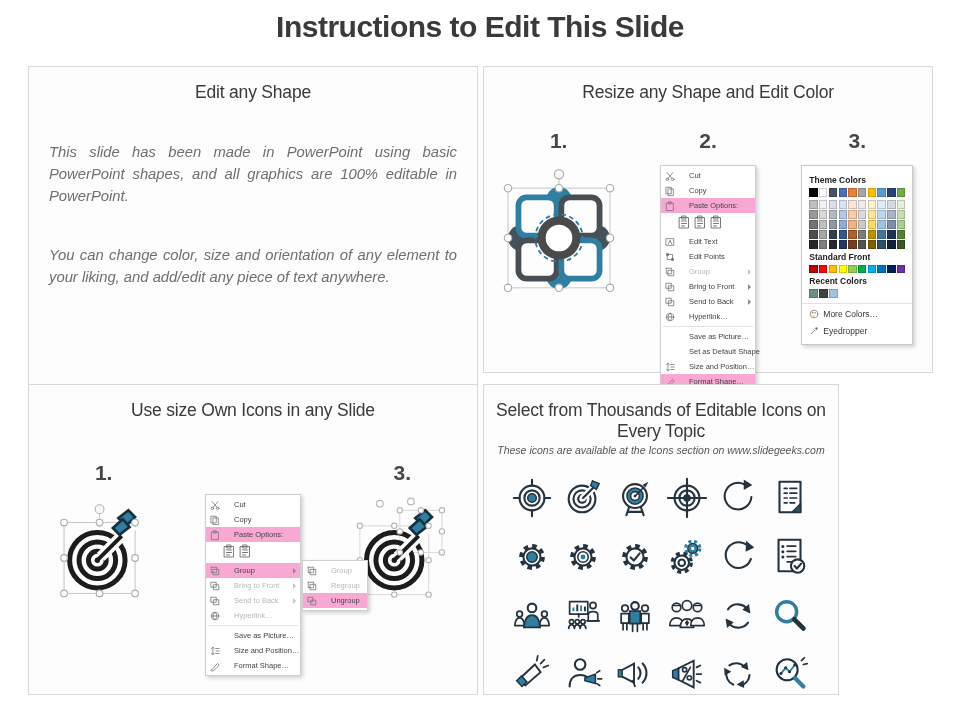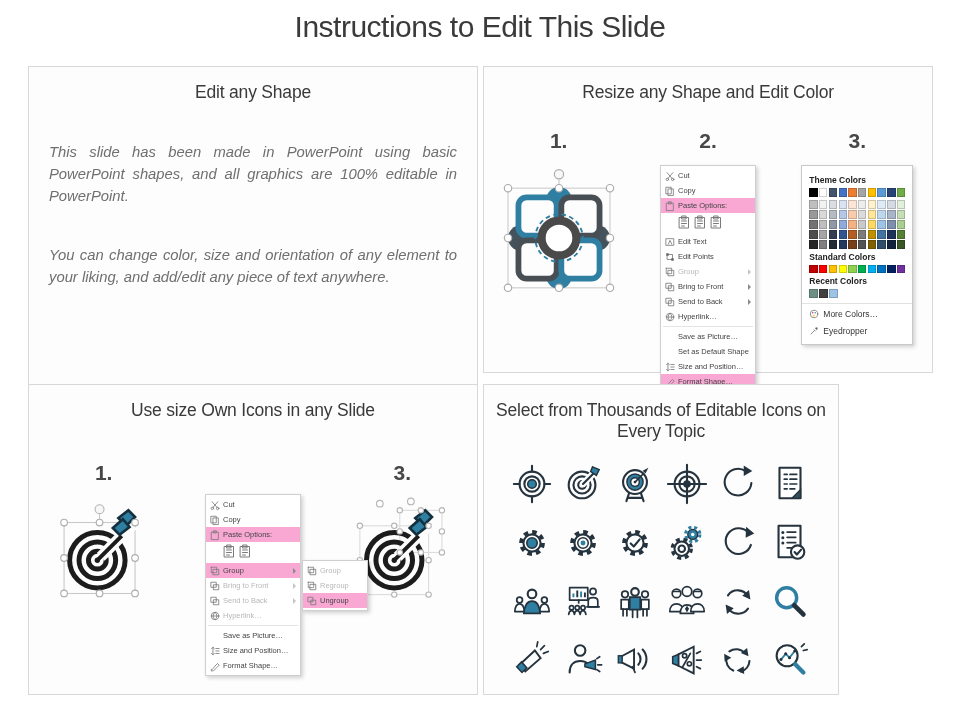--- a/index.html
+++ b/index.html
@@ -1,38 +1,38 @@
 <!DOCTYPE html>
 <html><head>
 <meta charset="utf-8">
 <style>
   html,body{margin:0;padding:0}
   body{width:960px;height:720px;position:relative;background:#fff;
        font-family:"Liberation Sans",sans-serif;overflow:hidden}
   .page-title{position:absolute;top:10px;left:0;width:100%;text-align:center;
-       font-size:30px;font-weight:400;color:#3a3a3a;letter-spacing:-.5px;margin:0}
+       font-size:30px;font-weight:700;color:#3a3a3a;letter-spacing:-.5px;margin:0}
   .panel{position:absolute;background:#fdfdfd;border:1px solid #d8d8d8;box-sizing:border-box}
   .p-tl{left:28px;top:66px;width:450px;height:335px}
   .p-tr{left:483px;top:66px;width:450px;height:307px}
   .p-bl{left:28px;top:384px;width:450px;height:311px}
   .p-br{left:483px;top:384px;width:356px;height:311px}
   .panel h2{margin:15px 10px 0;text-align:center;font-size:17.5px;font-weight:500;
        color:#3a3a3a;letter-spacing:-.2px}
   .body-copy{margin:0 20px;color:#6f6f6f;font-style:italic;font-size:14.8px;
        line-height:1.5;text-align:justify}
   .body-copy.first{margin-top:38px}
   .body-copy.second{margin-top:36px}
   .steps{display:flex;margin-top:26px}
   .p-bl .steps{margin-top:40px}
   .step{flex:1;display:flex;flex-direction:column;align-items:center}
   .step-num{font-size:21px;font-weight:bold;color:#474747;margin-bottom:12px}
   
   .ctx-menu{width:94px;background:#fff;border:1px solid #cfcfcf;
        box-shadow:2px 2px 4px rgba(0,0,0,.18);padding:2px 0;font-size:7.5px;color:#444}
-  .menu-item{display:flex;align-items:center;gap:3px;padding:1.5px 4px;position:relative;line-height:1.25}
+  .menu-item{display:flex;align-items:center;gap:14px;padding:1.5px 4px;position:relative;line-height:1.25}
   .menu-item .lbl{white-space:nowrap}
   .menu-item.highlight{background:#f9a8d4}
   .menu-item.disabled{color:#b8b8b8}
   .menu-item .mi-wrap{width:10px;height:12px;flex:0 0 10px;display:flex;align-items:center}
   .menu-item .arrow{margin-left:auto;width:0;height:0;border-left:3px solid #8a8a8a;
        border-top:3px solid transparent;border-bottom:3px solid transparent}
   .menu-item.disabled .arrow{border-left-color:#c4c4c4}
   .menu-sep{height:1px;background:#e4e4e4;margin:2px 2px}
   .paste-row{display:flex;gap:4px;padding:2px 4px 3px 17px}
   .submenu{position:absolute;left:100%;top:-3px;margin-left:2px;width:64px;background:#fff;
@@ -300,21 +300,21 @@
             <span class="sw" style="background: rgb(128, 128, 128);"></span>
             <span class="sw" style="background: rgb(34, 42, 53);"></span>
             <span class="sw" style="background: rgb(34, 57, 98);"></span>
             <span class="sw" style="background: rgb(119, 63, 25);"></span>
             <span class="sw" style="background: rgb(83, 83, 83);"></span>
             <span class="sw" style="background: rgb(128, 96, 0);"></span>
             <span class="sw" style="background: rgb(46, 78, 107);"></span>
             <span class="sw" style="background: rgb(19, 34, 60);"></span>
             <span class="sw" style="background: rgb(56, 87, 36);"></span>
           </div>
-          <div class="pal-label">Standard Colors</div>
+          <div class="pal-label">Standard Front</div>
           <div class="sw-row">
             <span class="sw" style="background: rgb(192, 0, 0);"></span>
             <span class="sw" style="background: rgb(255, 0, 0);"></span>
             <span class="sw" style="background: rgb(255, 192, 0);"></span>
             <span class="sw" style="background: rgb(255, 255, 0);"></span>
             <span class="sw" style="background: rgb(146, 208, 80);"></span>
             <span class="sw" style="background: rgb(0, 176, 80);"></span>
             <span class="sw" style="background: rgb(0, 176, 240);"></span>
             <span class="sw" style="background: rgb(0, 112, 192);"></span>
             <span class="sw" style="background: rgb(0, 32, 96);"></span>
@@ -547,20 +547,21 @@
           <circle cx="30" cy="6" r="3"></circle>
             <circle cx="58" cy="4" r="3"></circle>
         </g>
       </svg>
     </div>
   </div>
 </section>
 
 <section class="panel p-br">
   <h2>Select from Thousands of Editable Icons on Every Topic</h2>
+  <p class="lib-sub">These icons are available at the Icons section on www.slidegeeks.com</p>
   <div class="icon-grid">
       <div class="lib-cell">
         <svg width="42" height="42" viewBox="0 0 44 44">
           <circle class="st" cx="22" cy="22" r="13" fill="none"></circle>
           <circle class="st" cx="22" cy="22" r="8" fill="none"></circle>
           <circle cx="22" cy="22" r="4.5" fill="#2f7fa3" stroke="#25333e" stroke-width="1.6"></circle>
           <path class="st" fill="none" d="M22 3v6M22 35v6M3 22h6M35 22h6"></path>
         </svg>
       </div>
       <div class="lib-cell">

